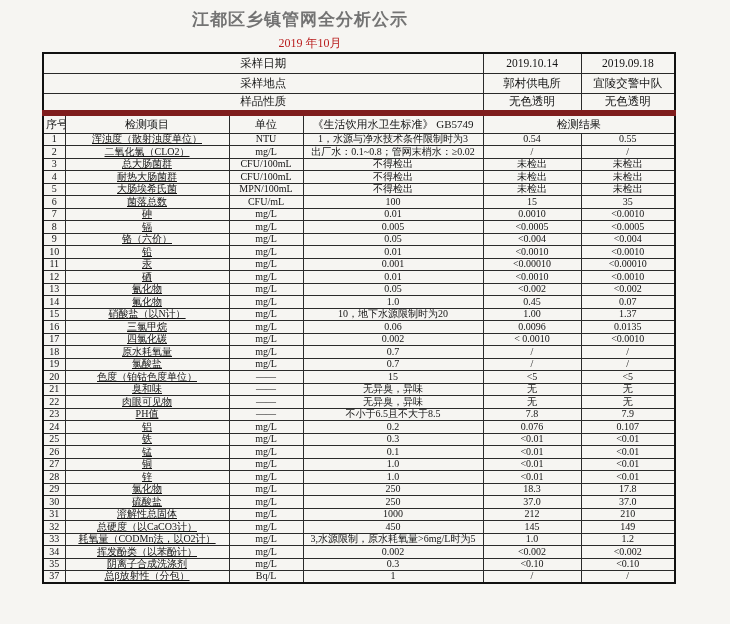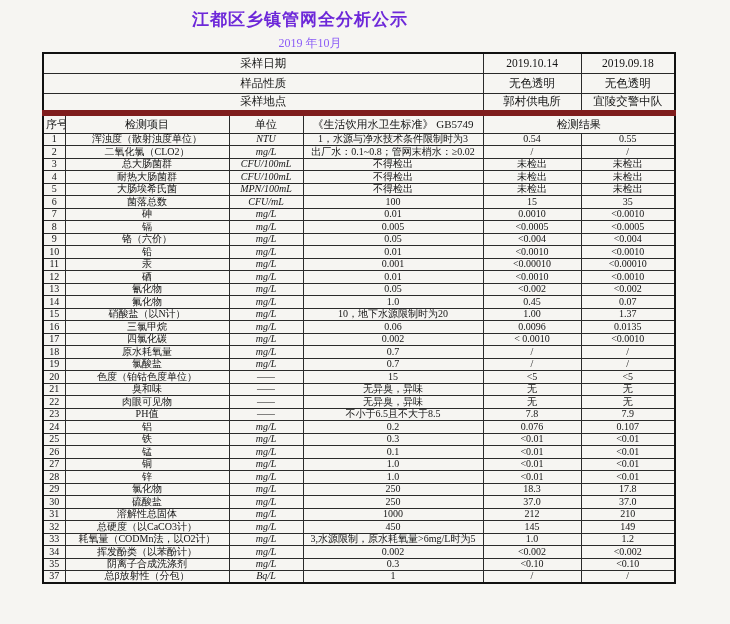--- a/index.html
+++ b/index.html
@@ -7,45 +7,45 @@
     width:730px;height:624px;overflow:hidden;
     background:#f6f5f2;
     font-family:"Liberation Serif","DejaVu Serif",serif;
     color:#141414;
   }
   .page{position:relative;width:730px;height:624px;}
   .doc-title{
     position:absolute;left:0;top:8px;width:600px;
     text-align:center;
     font-family:"Liberation Sans","DejaVu Sans",sans-serif;
-    font-weight:bold;font-size:17px;letter-spacing:1px;color:#6d28d9;
+    font-weight:bold;font-size:17px;letter-spacing:1px;color:#737373;
   }
   .doc-subtitle{
     position:absolute;left:0;top:35px;width:620px;
-    text-align:center;font-size:12px;color:#8b5cf6;
+    text-align:center;font-size:12px;color:#b91c1c;
   }
   table.main{
     position:absolute;left:42px;top:52px;width:632px;height:526px;
     border-collapse:collapse;table-layout:fixed;
     background:transparent;
   }
   table.main td,table.main th{
     border:1px solid #2a2a2a;
     padding:0 2px;text-align:center;vertical-align:middle;
     font-weight:normal;overflow:hidden;white-space:nowrap;
   }
   table.main{border:2px solid #111;}
   tr.info-row{height:20px;}
   tr.info-row td{font-size:11.5px;}
   tr.cols-row{height:20px;border-top:2px solid #111;}
   tr.cols-row td{font-size:11px;border-top:6px solid #7f1d1d;}
   tbody.results tr{height:12.5px;}
   tbody.results td{font-size:10px;line-height:1.05;}
-  td.left{text-align:left;padding-left:4px;}
-  td.unit-cell{font-size:9.5px;font-style:italic;}
+  td.left{text-align:left;padding-left:4px;text-decoration:underline;}
+  td.unit-cell{font-size:9.5px;}
   td.std-cell{font-size:9.5px;}
 </style>
 </head>
 <body>
 
 <div class="page">
 
   <div class="doc-title">江都区乡镇管网全分析公示</div>
   <div class="doc-subtitle">2019 年10月</div>
 
@@ -58,28 +58,28 @@
         <col style="width:98px">
         <col style="width:94px">
     </colgroup>
     <tbody>
       <tr class="info-row">
         <td colspan="4">采样日期</td>
         <td>2019.10.14</td>
         <td>2019.09.18</td>
       </tr>
       <tr class="info-row">
+        <td colspan="4">采样地点</td>
+        <td>郭村供电所</td>
+        <td>宜陵交警中队</td>
+      </tr>
+      <tr class="info-row">
         <td colspan="4">样品性质</td>
         <td>无色透明</td>
         <td>无色透明</td>
-      </tr>
-      <tr class="info-row">
-        <td colspan="4">采样地点</td>
-        <td>郭村供电所</td>
-        <td>宜陵交警中队</td>
       </tr>
       <tr class="cols-row">
         <td>序号</td>
         <td>检测项目</td>
         <td>单位</td>
         <td>《生活饮用水卫生标准》 GB5749</td>
         <td colspan="2">检测结果</td>
       </tr>
     </tbody>
     <tbody class="results">

